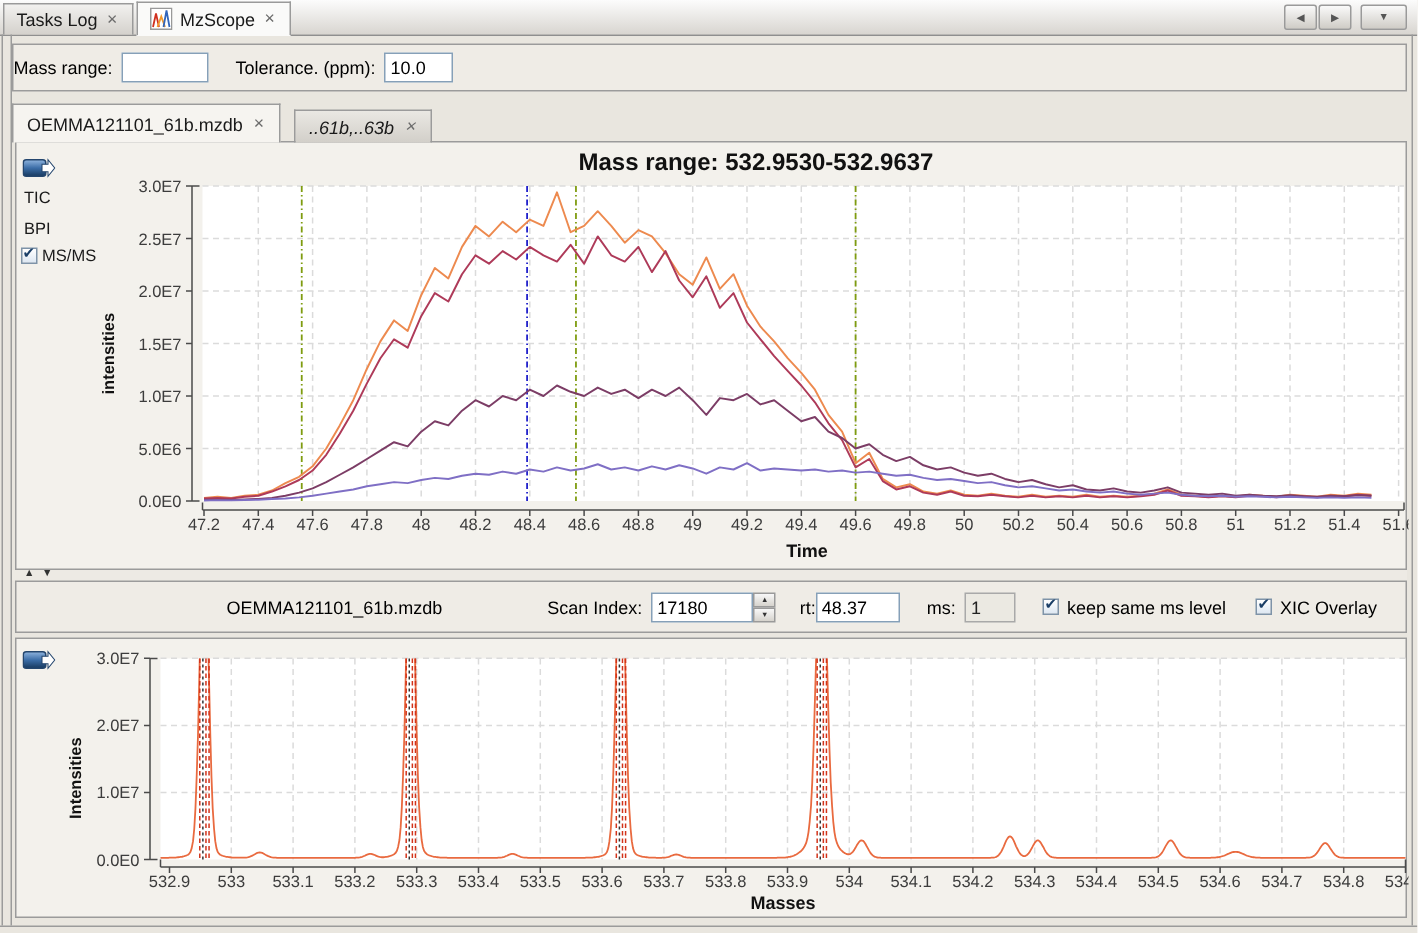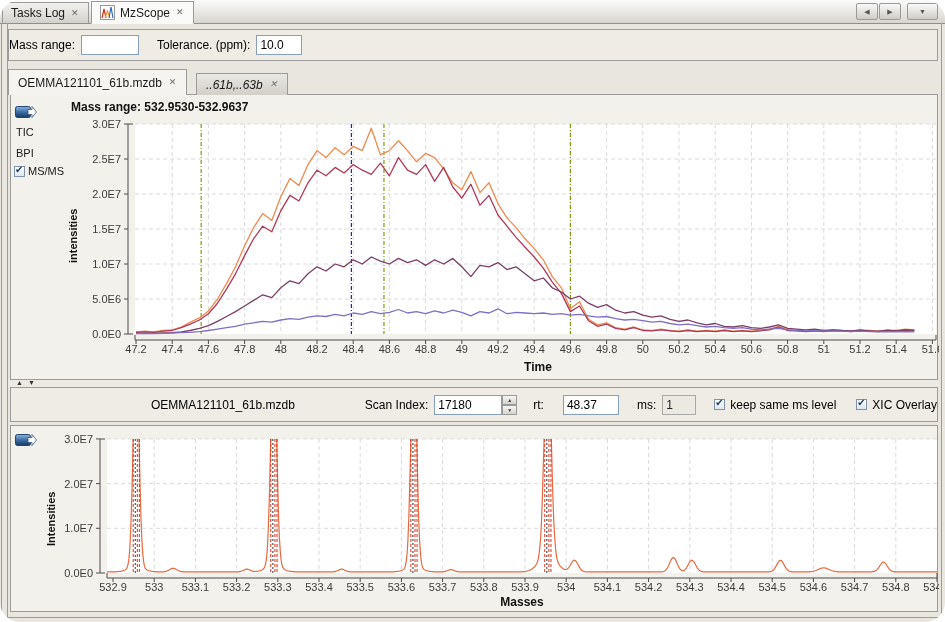--- a/index.html
+++ b/index.html
@@ -1,17 +1,17 @@
 <!DOCTYPE html>
 <html><head>
 <meta charset="utf-8">
 <style>
   html,body{margin:0;padding:0;background:#fff;}
   #page{position:relative;width:945px;height:622px;background:#E9E6DF;
-        font-family:"Liberation Sans",sans-serif;overflow:hidden;border-radius:20px;}
+        font-family:"Liberation Sans",sans-serif;overflow:hidden;}
   
   .tabbar{position:absolute;left:0;top:0;width:945px;height:23px;
           background:linear-gradient(#FCFCFC,#D8D5D0);border-bottom:1px solid #8F8F8F;}
   .wtab{position:absolute;display:flex;align-items:center;gap:5px;padding:0 8px;font-size:12px;color:#1a1a1a;box-sizing:border-box;}
   .wtab.inactive{background:linear-gradient(#F2F1EF,#D4D1CC);border:1px solid #9A9A9A;border-bottom:none;height:21px;top:2px;}
   .wtab.active{background:#FAFAF9;border:1px solid #9A9A9A;border-bottom:1px solid #FAFAF9;height:23px;top:1px;}
   .closex{font-size:9px;color:#6b6b6b;padding:0 1px;line-height:9px;}
   .navbtn{position:absolute;top:3px;height:17px;box-sizing:border-box;border:1px solid #9A9A9A;border-radius:2px;
           background:linear-gradient(#FAFAFA,#CFCCC6);display:flex;align-items:center;justify-content:center;
           font-size:7px;color:#555;}
@@ -21,21 +21,21 @@
   .txtin{box-sizing:border-box;border:1px solid #86A0B8;background:#fff;font-family:"Liberation Sans",sans-serif;
          font-size:12px;height:20px;padding:1px 3px;}
   .txtin.dis{background:#EBE9E2;border:1px solid #A9A9A9;color:#222;}
   
   .dtab{position:absolute;display:flex;align-items:center;gap:6px;padding:0 9px;font-size:12px;color:#1a1a1a;box-sizing:border-box;}
   .dtab.active{background:#F6F4F0;border:1px solid #9B9B9B;border-bottom:none;height:26px;top:69px;z-index:3;}
   .dtab.inactive{background:linear-gradient(#EAE8E3,#D2CFC9);border:1px solid #9B9B9B;border-bottom:none;height:22px;top:73px;z-index:1;}
   
   .chartpanel{position:absolute;box-sizing:border-box;border:1px solid #9B9B9B;background:#F3F1EC;}
   .chartpanel svg{position:absolute;left:0;top:0;}
-  .charttitle{position:absolute;top:5px;left:60px;right:0;text-align:left;font-size:12px;font-weight:bold;color:#111;}
+  .charttitle{position:absolute;top:5px;left:60px;right:0;text-align:center;font-size:16px;font-weight:bold;color:#111;}
   .sideitem{position:absolute;font-size:11px;color:#1a1a1a;white-space:nowrap;}
   .rotlabel{position:absolute;font-size:11px;font-weight:bold;color:#111;white-space:nowrap;
             transform:rotate(-90deg);transform-origin:0 0;}
   .tick{font-family:"Liberation Sans",sans-serif;font-size:11px;fill:#3C3C3C;}
   .axlab{font-family:"Liberation Sans",sans-serif;font-size:12px;font-weight:bold;fill:#111;}
   
   .cb{display:inline-block;width:11px;height:11px;box-sizing:border-box;border:1px solid #7E93A8;
       background:linear-gradient(#FFF,#DDE7F2);position:relative;vertical-align:-2px;}
   .cb .ck{position:absolute;left:0px;top:-3px;font-size:10px;color:#1A3E66;display:none;}
   .cb.checked .ck{display:block;}
@@ -236,21 +236,21 @@
 
   <div class="panelbox" style="left:10px;top:387px;width:928px;height:35px;padding-left:140px;">
     <span class="lbl">OEMMA121101_61b.mzdb</span>
     <span class="lbl" style="margin-left:70px;">Scan Index:</span>
     <input class="txtin" style="width: 68px; margin-left: 6px;" value="17180">
     <span class="spinbtns">
       <span class="sb">▲</span>
       <span class="sb">▼</span>
     </span>
     <span class="lbl" style="margin-left:16px;">rt:</span>
-    <input class="txtin" style="width: 56px; margin-left: 19px;" value="48.37">
+    <input class="txtin" style="width: 56px; margin-left: 0;" value="48.37">
     <span class="lbl" style="margin-left:18px;">ms:</span>
     <input class="txtin dis" style="width: 34px; margin-left: 6px;" value="1">
     <span style="margin-left:18px;display:inline-flex;align-items:center;gap:5px;">
       <span class="cb checked">
           <span class="ck">✔</span>
         </span>
       <span class="lbl">keep same ms level</span>
     </span>
     <span style="margin-left:20px;display:inline-flex;align-items:center;gap:5px;">
       <span class="cb checked">

